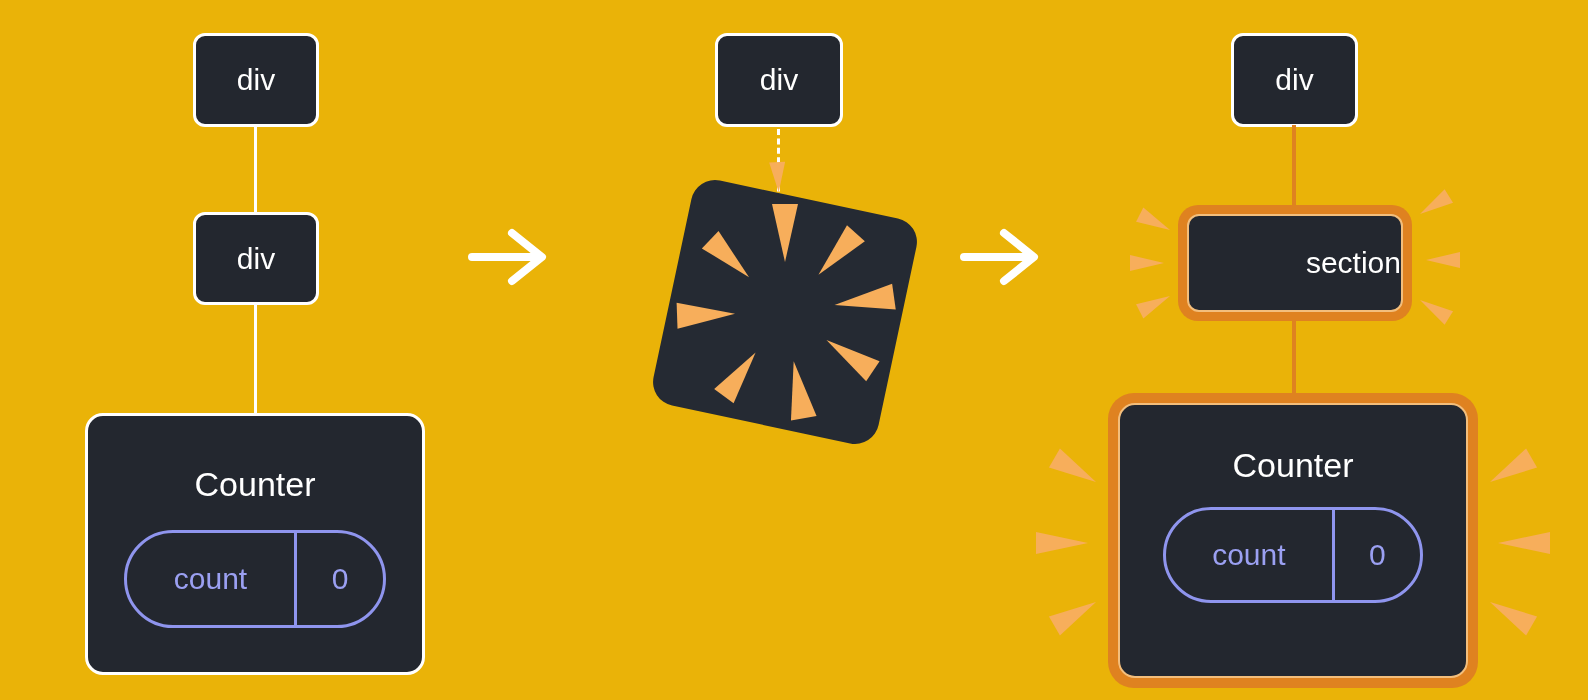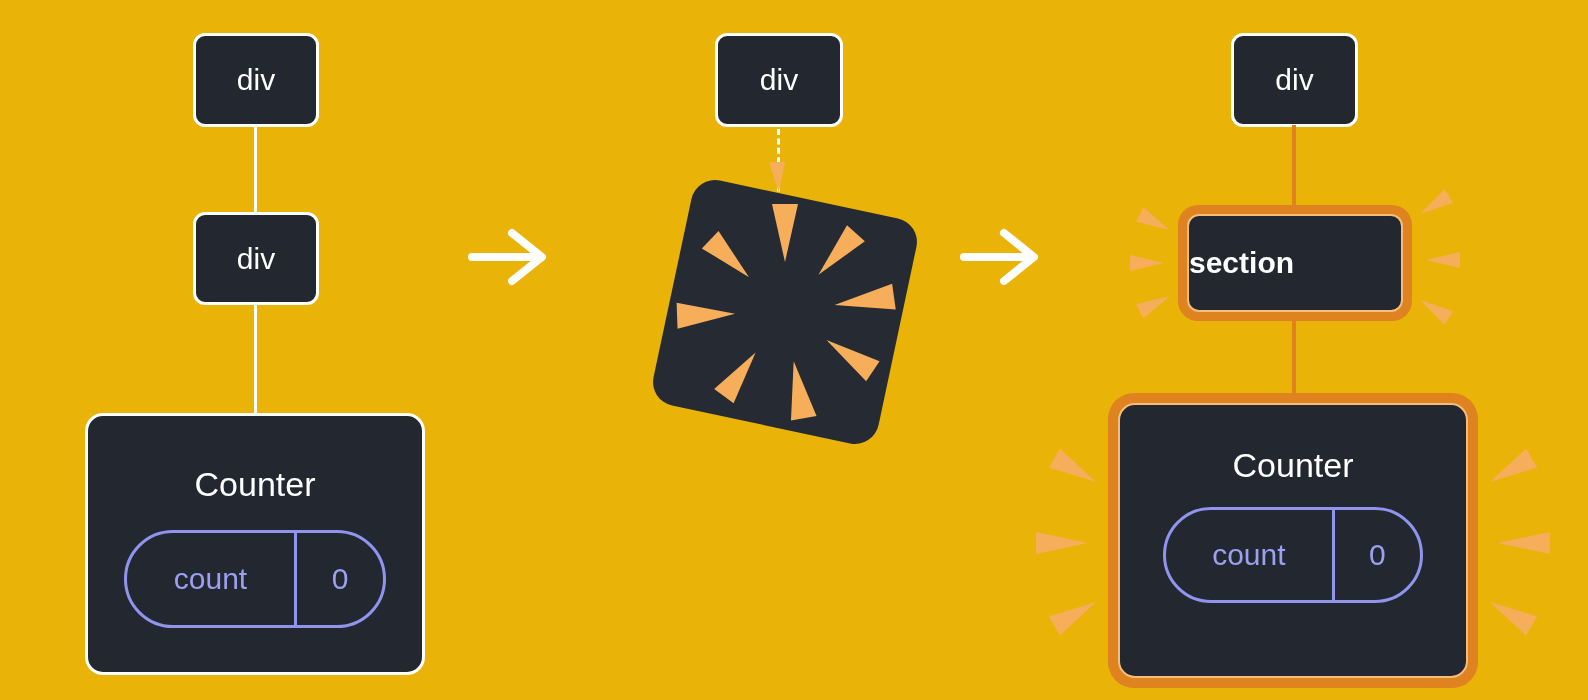--- a/index.html
+++ b/index.html
@@ -48,22 +48,22 @@
   }
   .frame.section-frame { border-radius:20px; padding:9px; }
   .frame.counter-frame { border-radius:26px; padding:10px; }
   .frame .inner {
     box-sizing:border-box; width:100%; height:100%;
     background:#23272F;
     border:2px solid #F3BE7C;
   }
   .section-frame .inner {
     border-radius:12px;
-    display:flex; align-items:center; justify-content:flex-start;
-    color:#FFFFFF; font-size:30px; font-weight:700;
+    display:flex; align-items:center; justify-content:flex-end;
+    color:#FFFFFF; font-size:30px; font-weight:400;
   }
   .counter-frame .inner {
     border-radius:17px;
     text-align:center;
     padding-top:40px;
   }
   .counter-frame .pill { margin-top:22px; }
   .abs { position:absolute; }
   svg { display:block; }
 </style>

